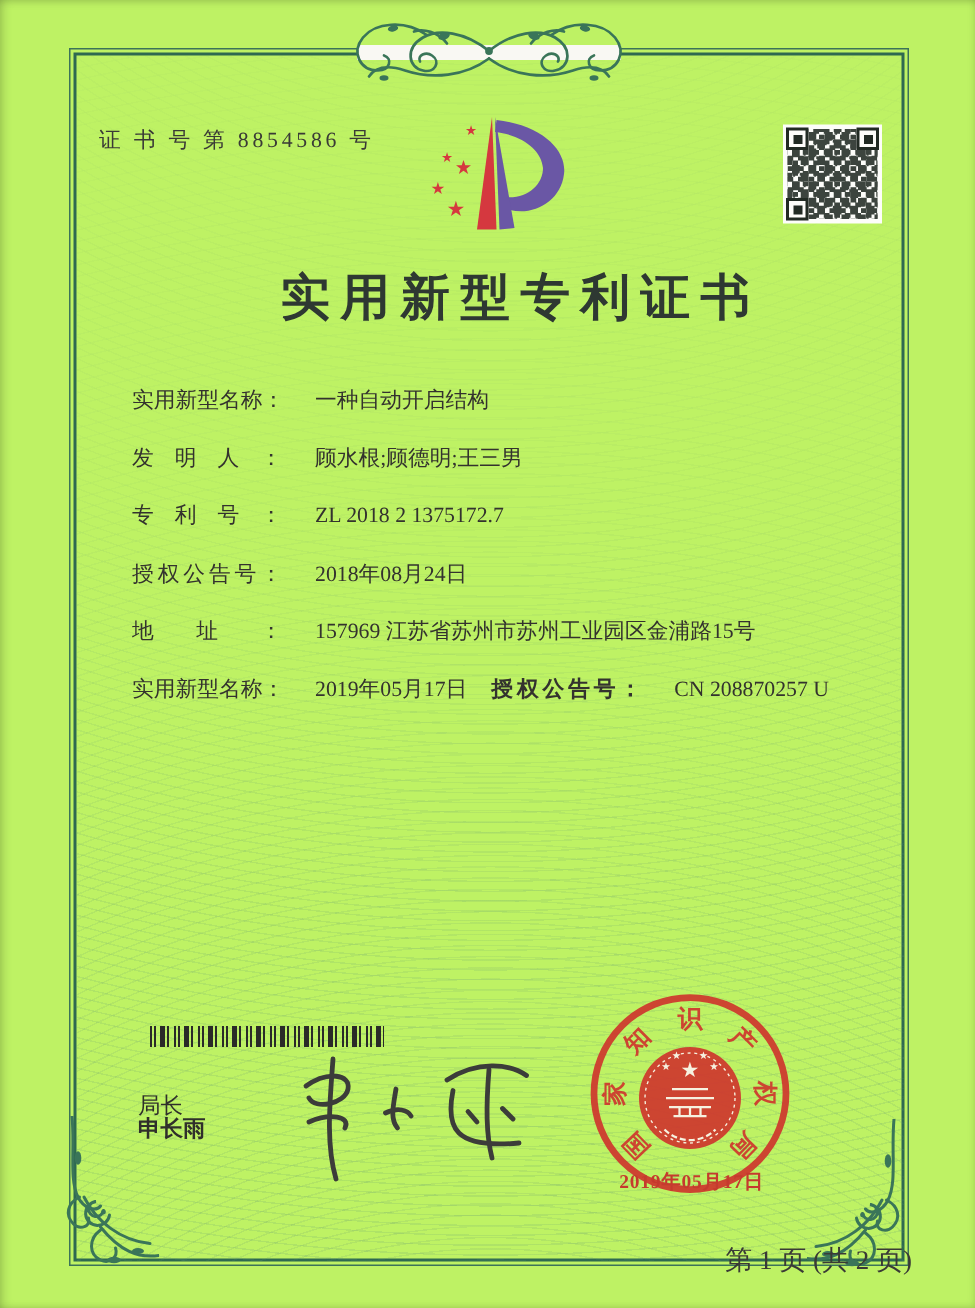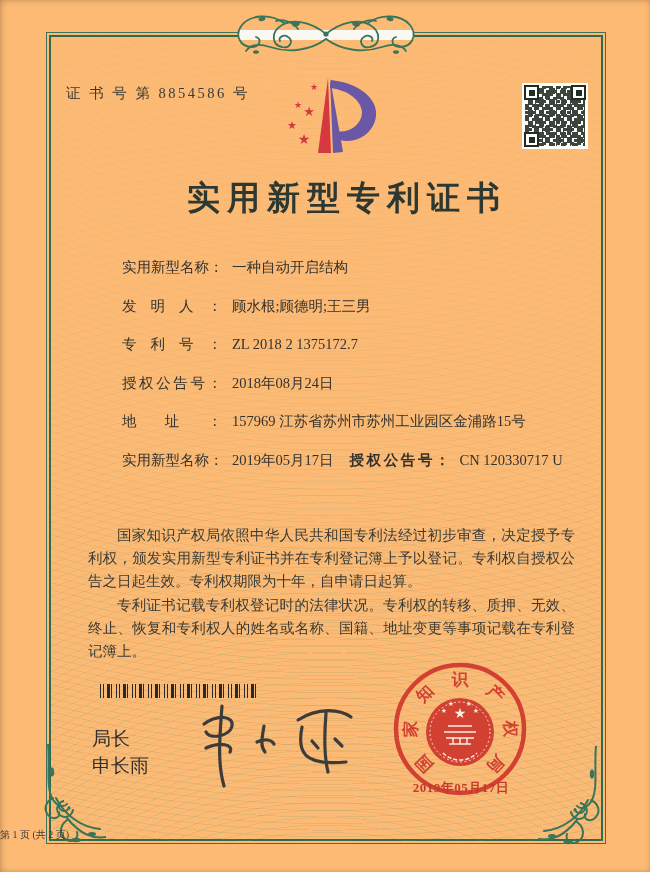--- a/index.html
+++ b/index.html
@@ -1,19 +1,19 @@
 <!DOCTYPE html>
 <html><head>
 <meta charset="utf-8">
 <style>
   html,body{margin:0;padding:0;background:#e8e6e2;}
   *{box-sizing:border-box;}
   .scan{
     position:relative;width:650px;height:872px;margin:0 auto;
-    background:#fdba74;overflow:hidden;
+    background:#bef264;overflow:hidden;
     font-family:"Liberation Serif","DejaVu Serif",serif;
     box-shadow:inset 4px 0 7px -3px rgba(0,0,0,.22), inset 0 4px 6px -3px rgba(0,0,0,.15), inset -3px -3px 6px -3px rgba(0,0,0,.12);
   }
   
   .frame{position:absolute;left:46px;top:32px;width:560px;height:812px;border:1px solid #3c7359;}
   .frame::after{content:"";position:absolute;inset:2px;border:2px solid #2e6950;}
   
   .guilloche{
     position:absolute;left:51px;top:37px;width:552px;height:804px;
     background:
@@ -36,35 +36,35 @@
       repeating-conic-gradient(transparent 0% 25%, #28312a 0% 50%);
     background-size:7px 7px, 11px 11px;background-position:0 0, 3px 2px;opacity:.9;}
   .finder{position:absolute;width:15px;height:15px;border:2.5px solid #222b24;background:#fdfdfa;}
   .finder::after{content:"";position:absolute;inset:2.5px;background:#222b24;}
   .finder.tl{left:2px;top:2px;} .finder.tr{right:2px;top:2px;} .finder.bl{left:2px;bottom:2px;}
   .title{position:absolute;left:0;top:176px;width:650px;text-align:center;
     font-size:33px;font-weight:600;letter-spacing:7px;color:#2e3832;padding-left:44px;}
   .fields{position:absolute;left:88px;top:260px;width:480px;color:#33322e;}
   .row{font-size:14.5px;line-height:15px;margin-bottom:23.5px;white-space:nowrap;}
   .row:last-child{margin-top:4px;}
-  .lbl{display:inline-block;width:100px;text-align:justify;text-align-last:justify;margin-left:34px;}
-  .val{margin-left:10px;}
+  .lbl{display:inline-block;width:100px;text-align:justify;text-align-last:justify;}
+  .val{margin-left:22px;}
   .pair2 .lbl{margin-left:16px;font-weight:bold;}
   .body-text{position:absolute;left:88px;top:524px;width:487px;font-size:14.5px;line-height:23.2px;
     text-align:justify;color:#3a3a35;}
   .body-text p{margin:0;text-indent:2em;}
   .barcode{position:absolute;left:100px;top:684px;width:156px;height:14px;
     background:repeating-linear-gradient(90deg,#2a2a28 0 1.5px,transparent 1.5px 3px,#2a2a28 3px 4px,transparent 4px 7px,#2a2a28 7px 10px,transparent 10px 11.5px,#2a2a28 11.5px 12.5px,transparent 12.5px 16px);}
-  .director{position:absolute;left:92px;top:731px;font-size:19px;color:#2f2f2b;line-height:15px;}
-  .director .name{margin-top:12px;}
+  .director{position:absolute;left:92px;top:731px;font-size:15px;color:#2f2f2b;line-height:15px;}
+  .director .name{font-weight:bold;}
   .signature{position:absolute;left:160px;top:694px;}
   .seal{position:absolute;left:387px;top:656px;}
   .seal-date{position:absolute;left:391px;top:779px;width:140px;text-align:center;
     font-size:13px;letter-spacing:.5px;color:#c53a2e;font-weight:600;}
-  .footer{position:absolute;left:0;top:828px;width:608px;text-align:left;font-size:10px;color:#3a3a36;}
+  .footer{position:absolute;left:0;top:828px;width:608px;text-align:right;font-size:18px;color:#3a3a36;}
   svg text.cjk{font-family:"Liberation Serif","DejaVu Serif",serif;}
 </style>
 </head>
 <body>
 
 <div class="scan">
 
   <div class="frame"></div>
   <div class="guilloche"></div>
 
@@ -164,28 +164,24 @@
     <div class="row">
       <span class="lbl">专利号：</span><span class="val">ZL 2018 2 1375172.7</span>
     </div>
     <div class="row">
       <span class="lbl">授权公告号：</span><span class="val">2018年08月24日</span>
     </div>
     <div class="row">
       <span class="lbl">地址：</span><span class="val">157969 江苏省苏州市苏州工业园区金浦路15号</span>
     </div>
     <div class="row">
-      <span class="lbl">实用新型名称：</span><span class="val">2019年05月17日</span><span class="pair2"><span class="lbl">授权公告号：</span><span class="val">CN 120330717 U</span></span>
+      <span class="lbl">实用新型名称：</span><span class="val">2019年05月17日</span><span class="pair2"><span class="lbl">授权公告号：</span><span class="val">CN 208870257 U</span></span>
     </div>
   </div>
 
-  <div class="body-text">
-    <p>国家知识产权局依照中华人民共和国专利法经过初步审查，决定授予专利权，颁发实用新型专利证书并在专利登记簿上予以登记。专利权自授权公告之日起生效。专利权期限为十年，自申请日起算。</p>
-    <p>专利证书记载专利权登记时的法律状况。专利权的转移、质押、无效、终止、恢复和专利权人的姓名或名称、国籍、地址变更等事项记载在专利登记簿上。</p>
-  </div>
 
   <div class="barcode"></div>
 
   <div class="director">
     <div>局长</div>
     <div class="name">申长雨</div>
   </div>
 
   <svg class="signature" width="200" height="100" viewBox="0 0 200 100">
     <g stroke="#3c3c3a" stroke-width="3.2" fill="none" stroke-linecap="round">

